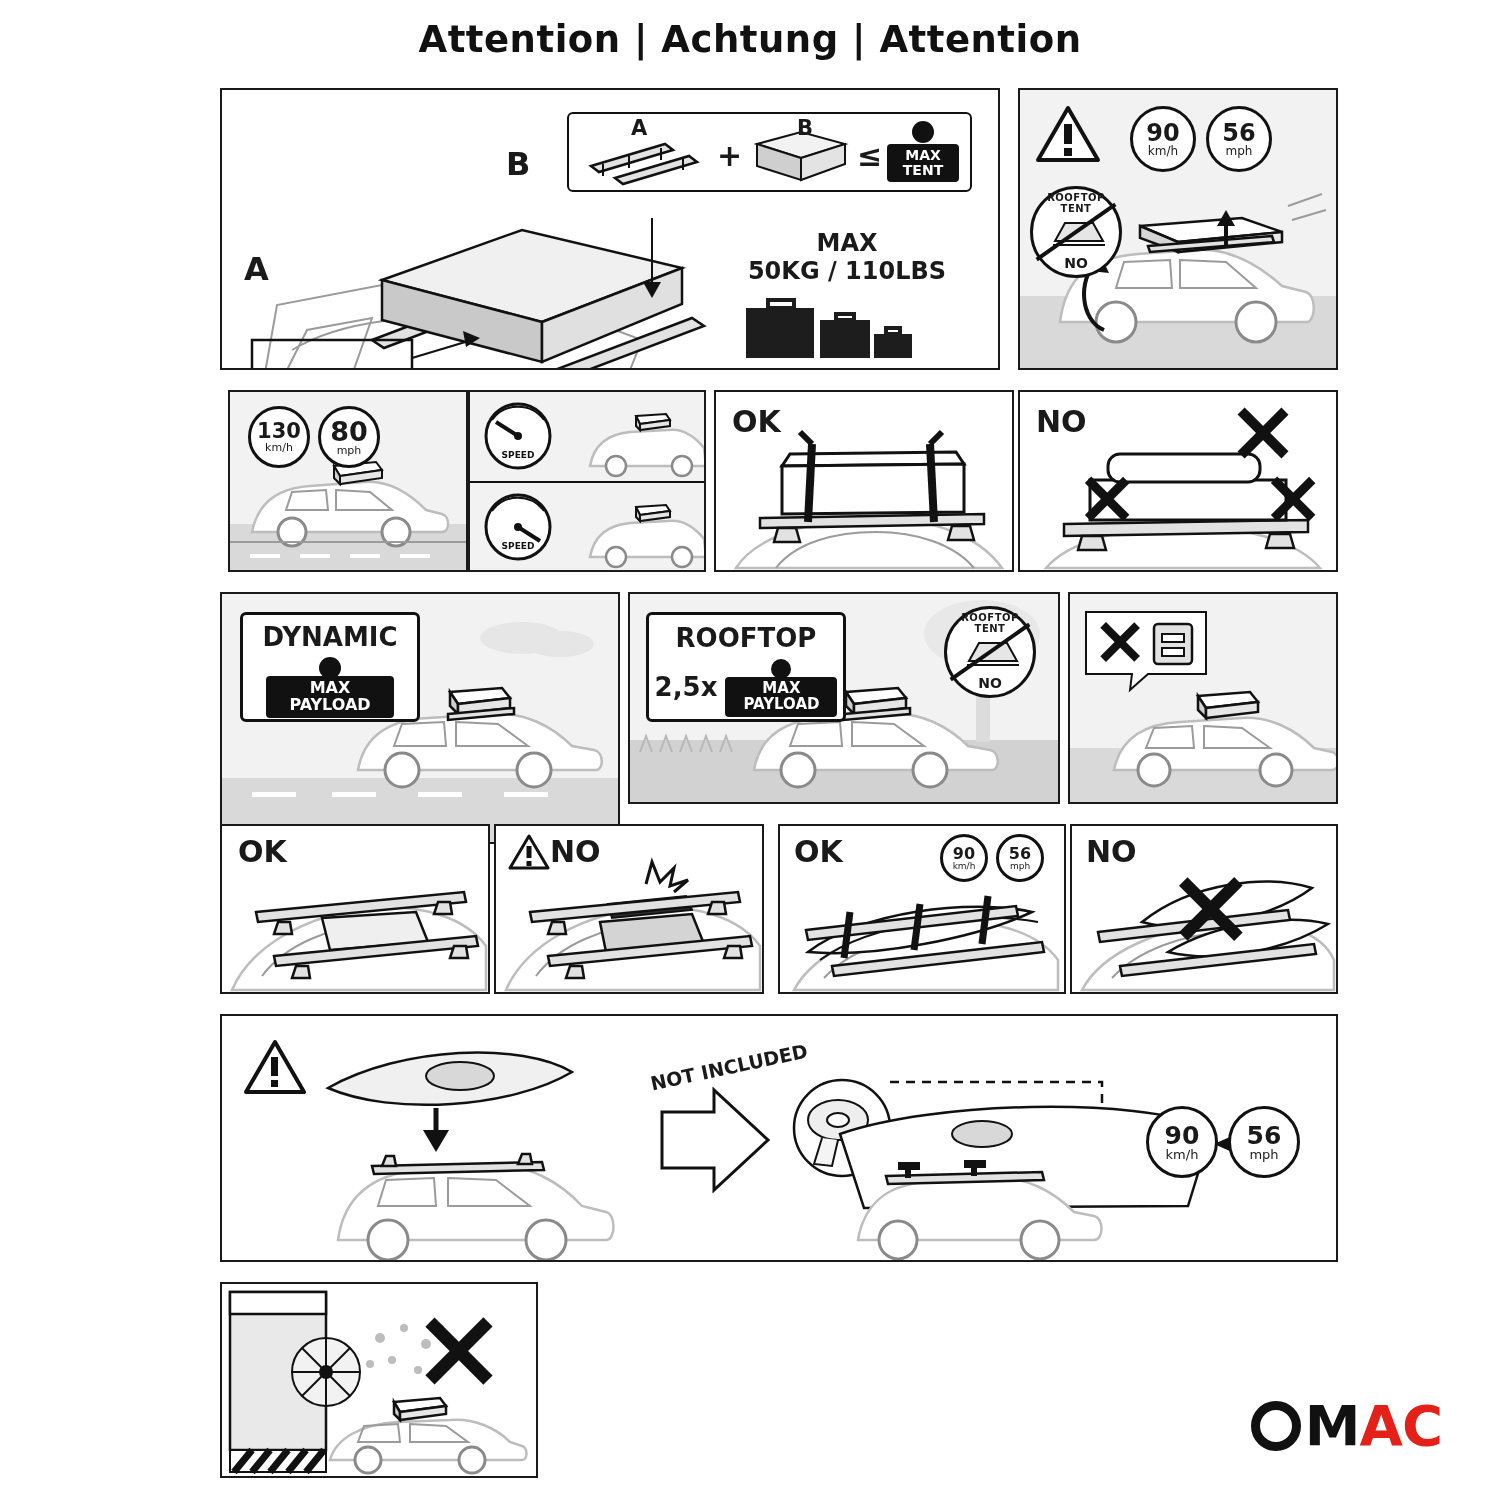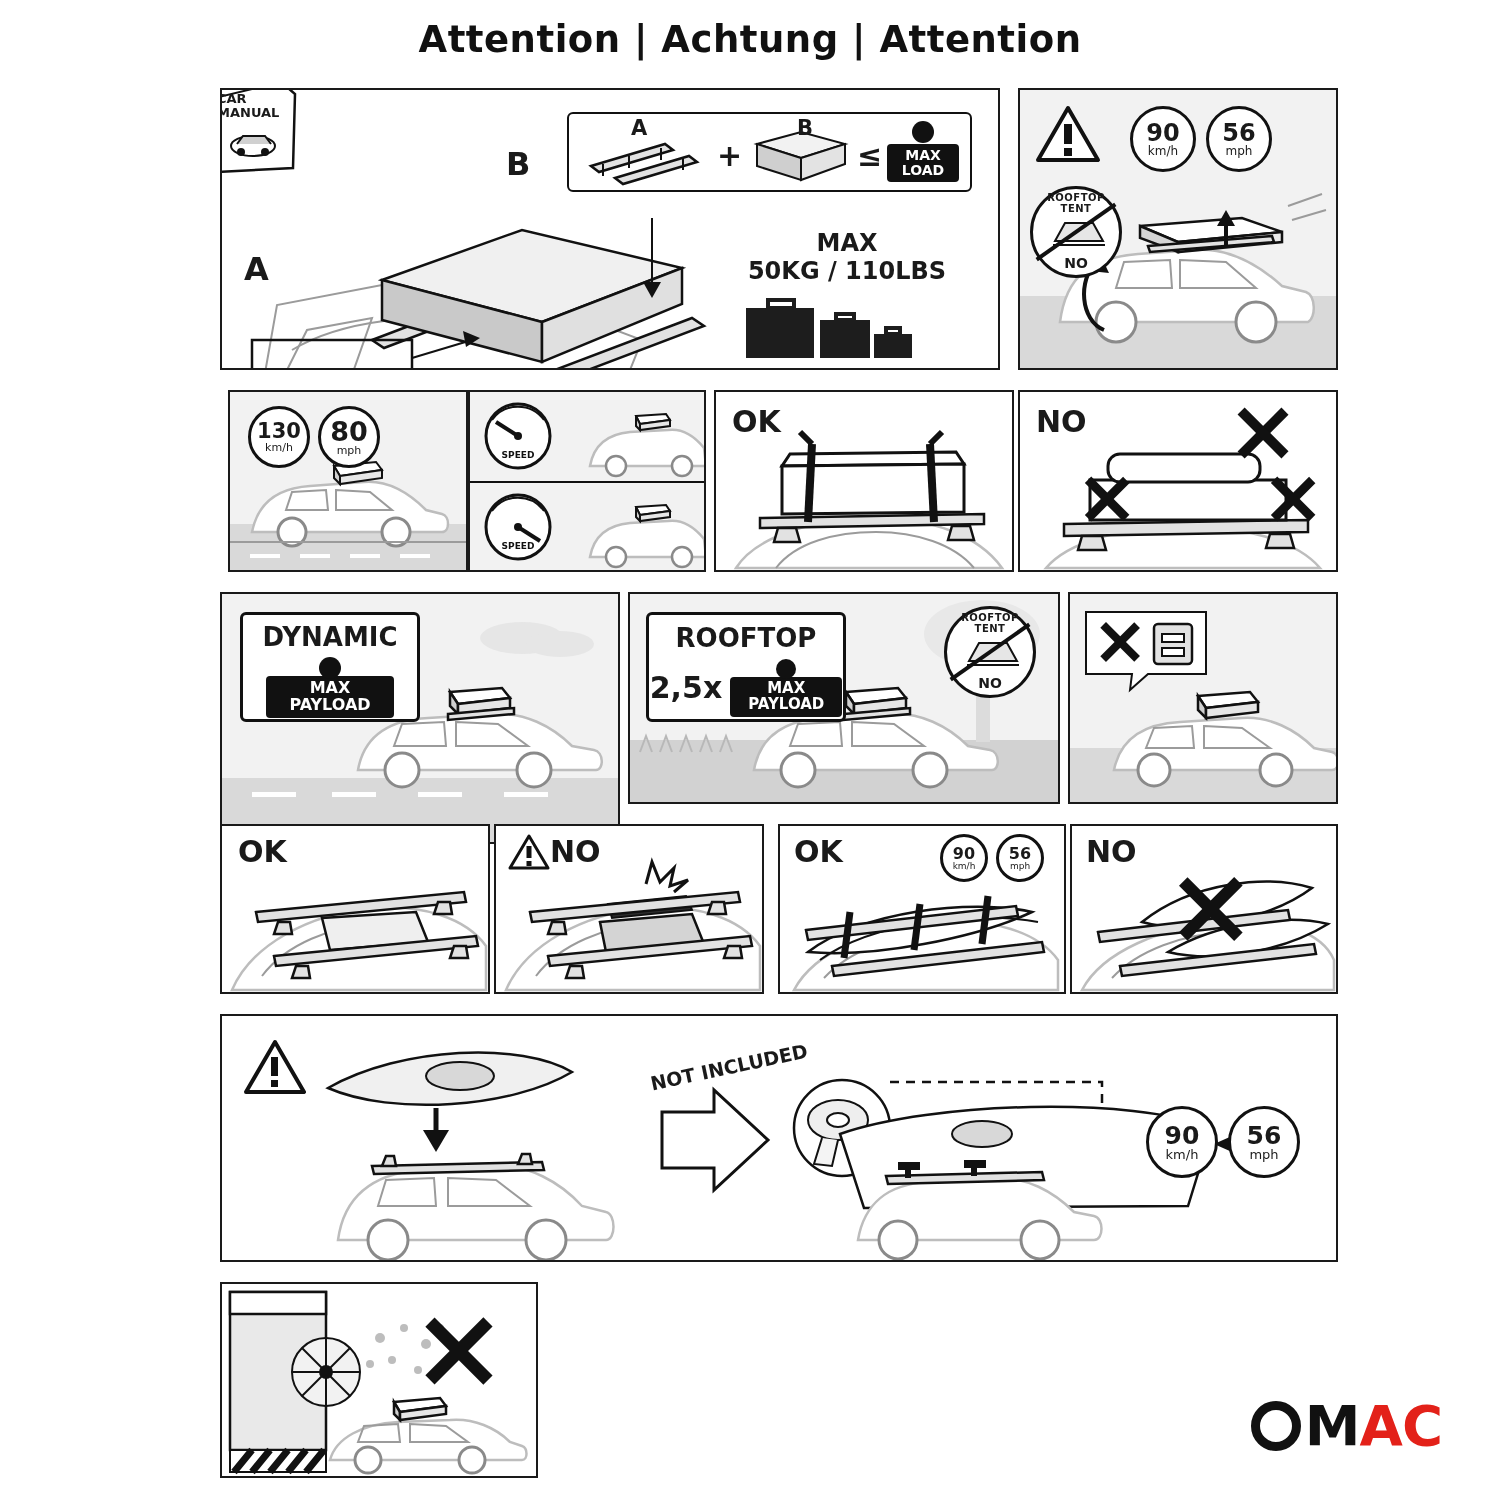--- a/index.html
+++ b/index.html
@@ -129,34 +129,20 @@
     <path d="M430 208 l-9 -16 l18 0 Z" fill="#111"></path>
 
     <rect x="30" y="250" width="160" height="44" fill="none" stroke="#111" stroke-width="2.5"></rect>
     <path class="ln" d="M190 268 L250 250" stroke-width="3"></path>
     <path d="M258 248 l-17 -7 l3 16 Z" fill="#111"></path>
   </svg>
 
   <div class="lbl" style="left:22px; top:160px; font-size:32px;">A</div>
   <div class="lbl" style="left:284px; top:55px; font-size:32px;">B</div>
 
-  <div style="position:absolute; left:-15px; top:-10px; width:92px; height:98px;">
-    <svg width="92" height="98">
-      <path d="M4 6 L74 2 L88 14 L86 88 L10 92 Z" fill="#fff" stroke="#111" stroke-width="2.5"></path>
-      <path d="M10 92 L8 18 L74 2" fill="none" stroke="#111" stroke-width="2"></path>
-      <ellipse cx="46" cy="66" rx="22" ry="10" fill="none" stroke="#111" stroke-width="2"></ellipse>
-      <path d="M30 64 L36 56 L58 56 L64 64" fill="#d0d0d0" stroke="#111" stroke-width="2"></path>
-      <circle cx="34" cy="72" r="4" fill="#111"></circle>
-      <circle cx="58" cy="72" r="4" fill="#111"></circle>
-    </svg>
-    <div style="position:absolute; left:10px; top:12px; font-size:13px; font-weight:700; line-height:1.05;">
-      <div>CAR</div>
-      <div>MANUAL</div>
-    </div>
-  </div>
 
   <div style="position:absolute; left:345px; top:22px; width:405px; height:80px; border:2px solid #111; border-radius:6px; background:#fff;">
     <svg width="405" height="80" style="position:absolute;left:0;top:0;">
 
       <path class="rack" d="M22 52 L96 30 L104 36 L30 58 Z"></path>
       <path class="rack" d="M46 64 L120 42 L128 48 L54 70 Z"></path>
       <path class="ln" d="M34 50 L34 62 M60 42 L60 54 M92 34 L92 46 M114 44 L114 56"></path>
 
       <path d="M188 30 L232 18 L276 30 L232 44 Z" fill="#f2f2f2" stroke="#111" stroke-width="2"></path>
       <path d="M188 30 L188 52 L232 66 L232 44 Z" fill="#cfcfcf" stroke="#111" stroke-width="2"></path>
@@ -165,21 +151,21 @@
     <div class="lbl" style="left:62px; top:2px; font-size:21px;">A</div>
     <div class="lbl" style="left:228px; top:2px; font-size:21px;">B</div>
     <div class="lbl" style="left:148px; top:24px; font-size:30px;">+</div>
     <div class="lbl" style="left:288px; top:24px; font-size:30px;">≤</div>
     <div style="position:absolute; left:318px; top:6px; width:72px; height:66px;">
       <svg width="72" height="66" style="position:absolute;left:0;top:0;">
         <circle cx="36" cy="12" r="11" fill="#111"></circle>
       </svg>
       <div class="blackchip" style="position:absolute; left:0; top:24px; width:72px; height:38px; font-size:14px;">
         <span>MAX</span>
-        <span>LOAD</span>
+        <span>TENT</span>
       </div>
     </div>
   </div>
 
   <div class="caption" style="left:500px; top:140px; width:250px; font-size:24px; line-height:1.15;">
     <div>MAX</div>
     <div>50KG / 110LBS</div>
   </div>
   <svg width="200" height="70" style="position:absolute;left:520px;top:200px;">
     <path d="M4 18 h68 v50 h-68 Z" fill="#1d1d1d"></path>
@@ -393,21 +379,21 @@
     <circle cx="300" cy="176" r="17" fill="#fff" stroke="#8a8a8a" stroke-width="3"></circle>
     <path d="M216 98 L268 94 L276 104 L224 110 Z" fill="#fff" stroke="#111" stroke-width="2.5"></path>
     <path d="M216 98 L216 112 L224 120 L224 110 Z" fill="#cfcfcf" stroke="#111" stroke-width="2.5"></path>
     <path d="M224 110 L276 104 L276 114 L224 120 Z" fill="#e6e6e6" stroke="#111" stroke-width="2.5"></path>
     <path class="rack" d="M214 120 L280 114 L280 120 L214 126 Z"></path>
   </svg>
 
   <div class="boxlabel" style="position:absolute; left:16px; top:18px; width:200px; height:110px; padding-top:6px;">
     <div style="font-size:26px;">ROOFTOP</div>
     <div style="display:flex; align-items:center; margin-top:4px;">
-      <span style="font-size:30px; margin-right:8px;">2,5x</span>
+      <span style="font-size:26px; margin-right:8px;">2,5x</span>
       <span style="position:relative; width:112px;">
         <svg width="112" height="20" style="display:block;">
             <circle cx="56" cy="12" r="10" fill="#111"></circle>
           </svg>
         <span class="blackchip" style="width:112px; height:40px; font-size:15px;">
           <span>MAX</span>
           <span>PAYLOAD</span>
         </span>
       </span>
     </div>

